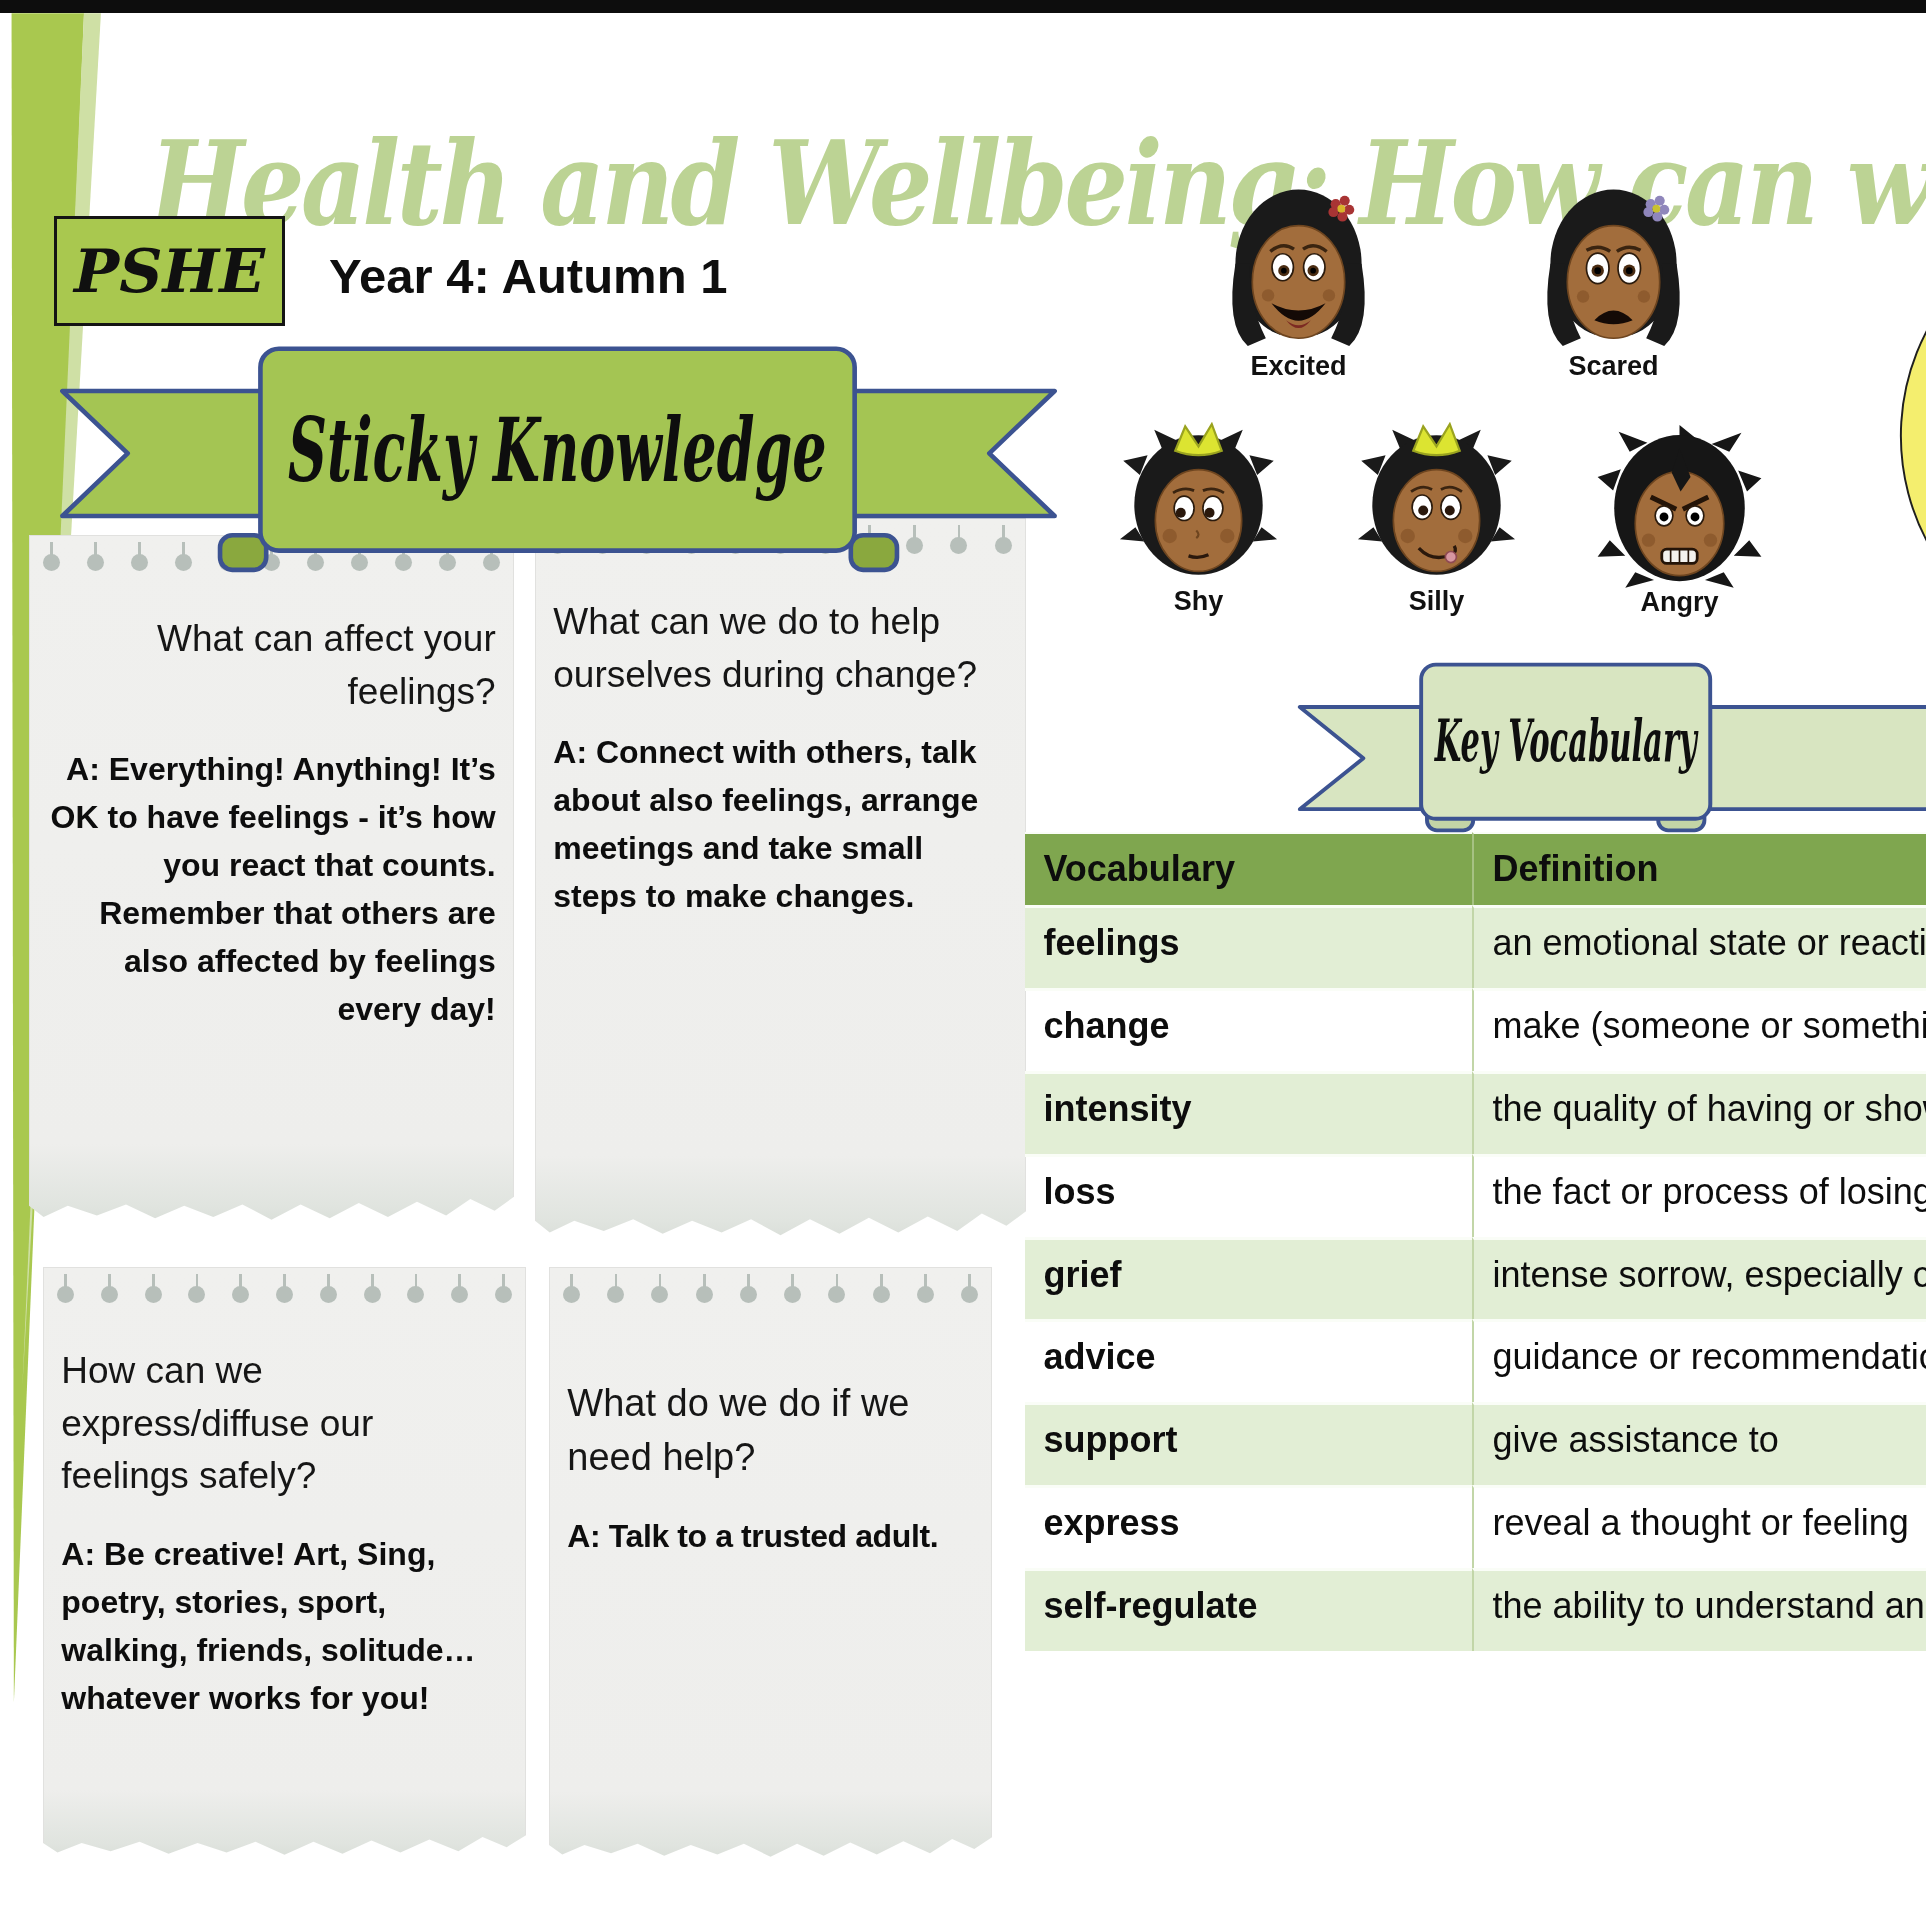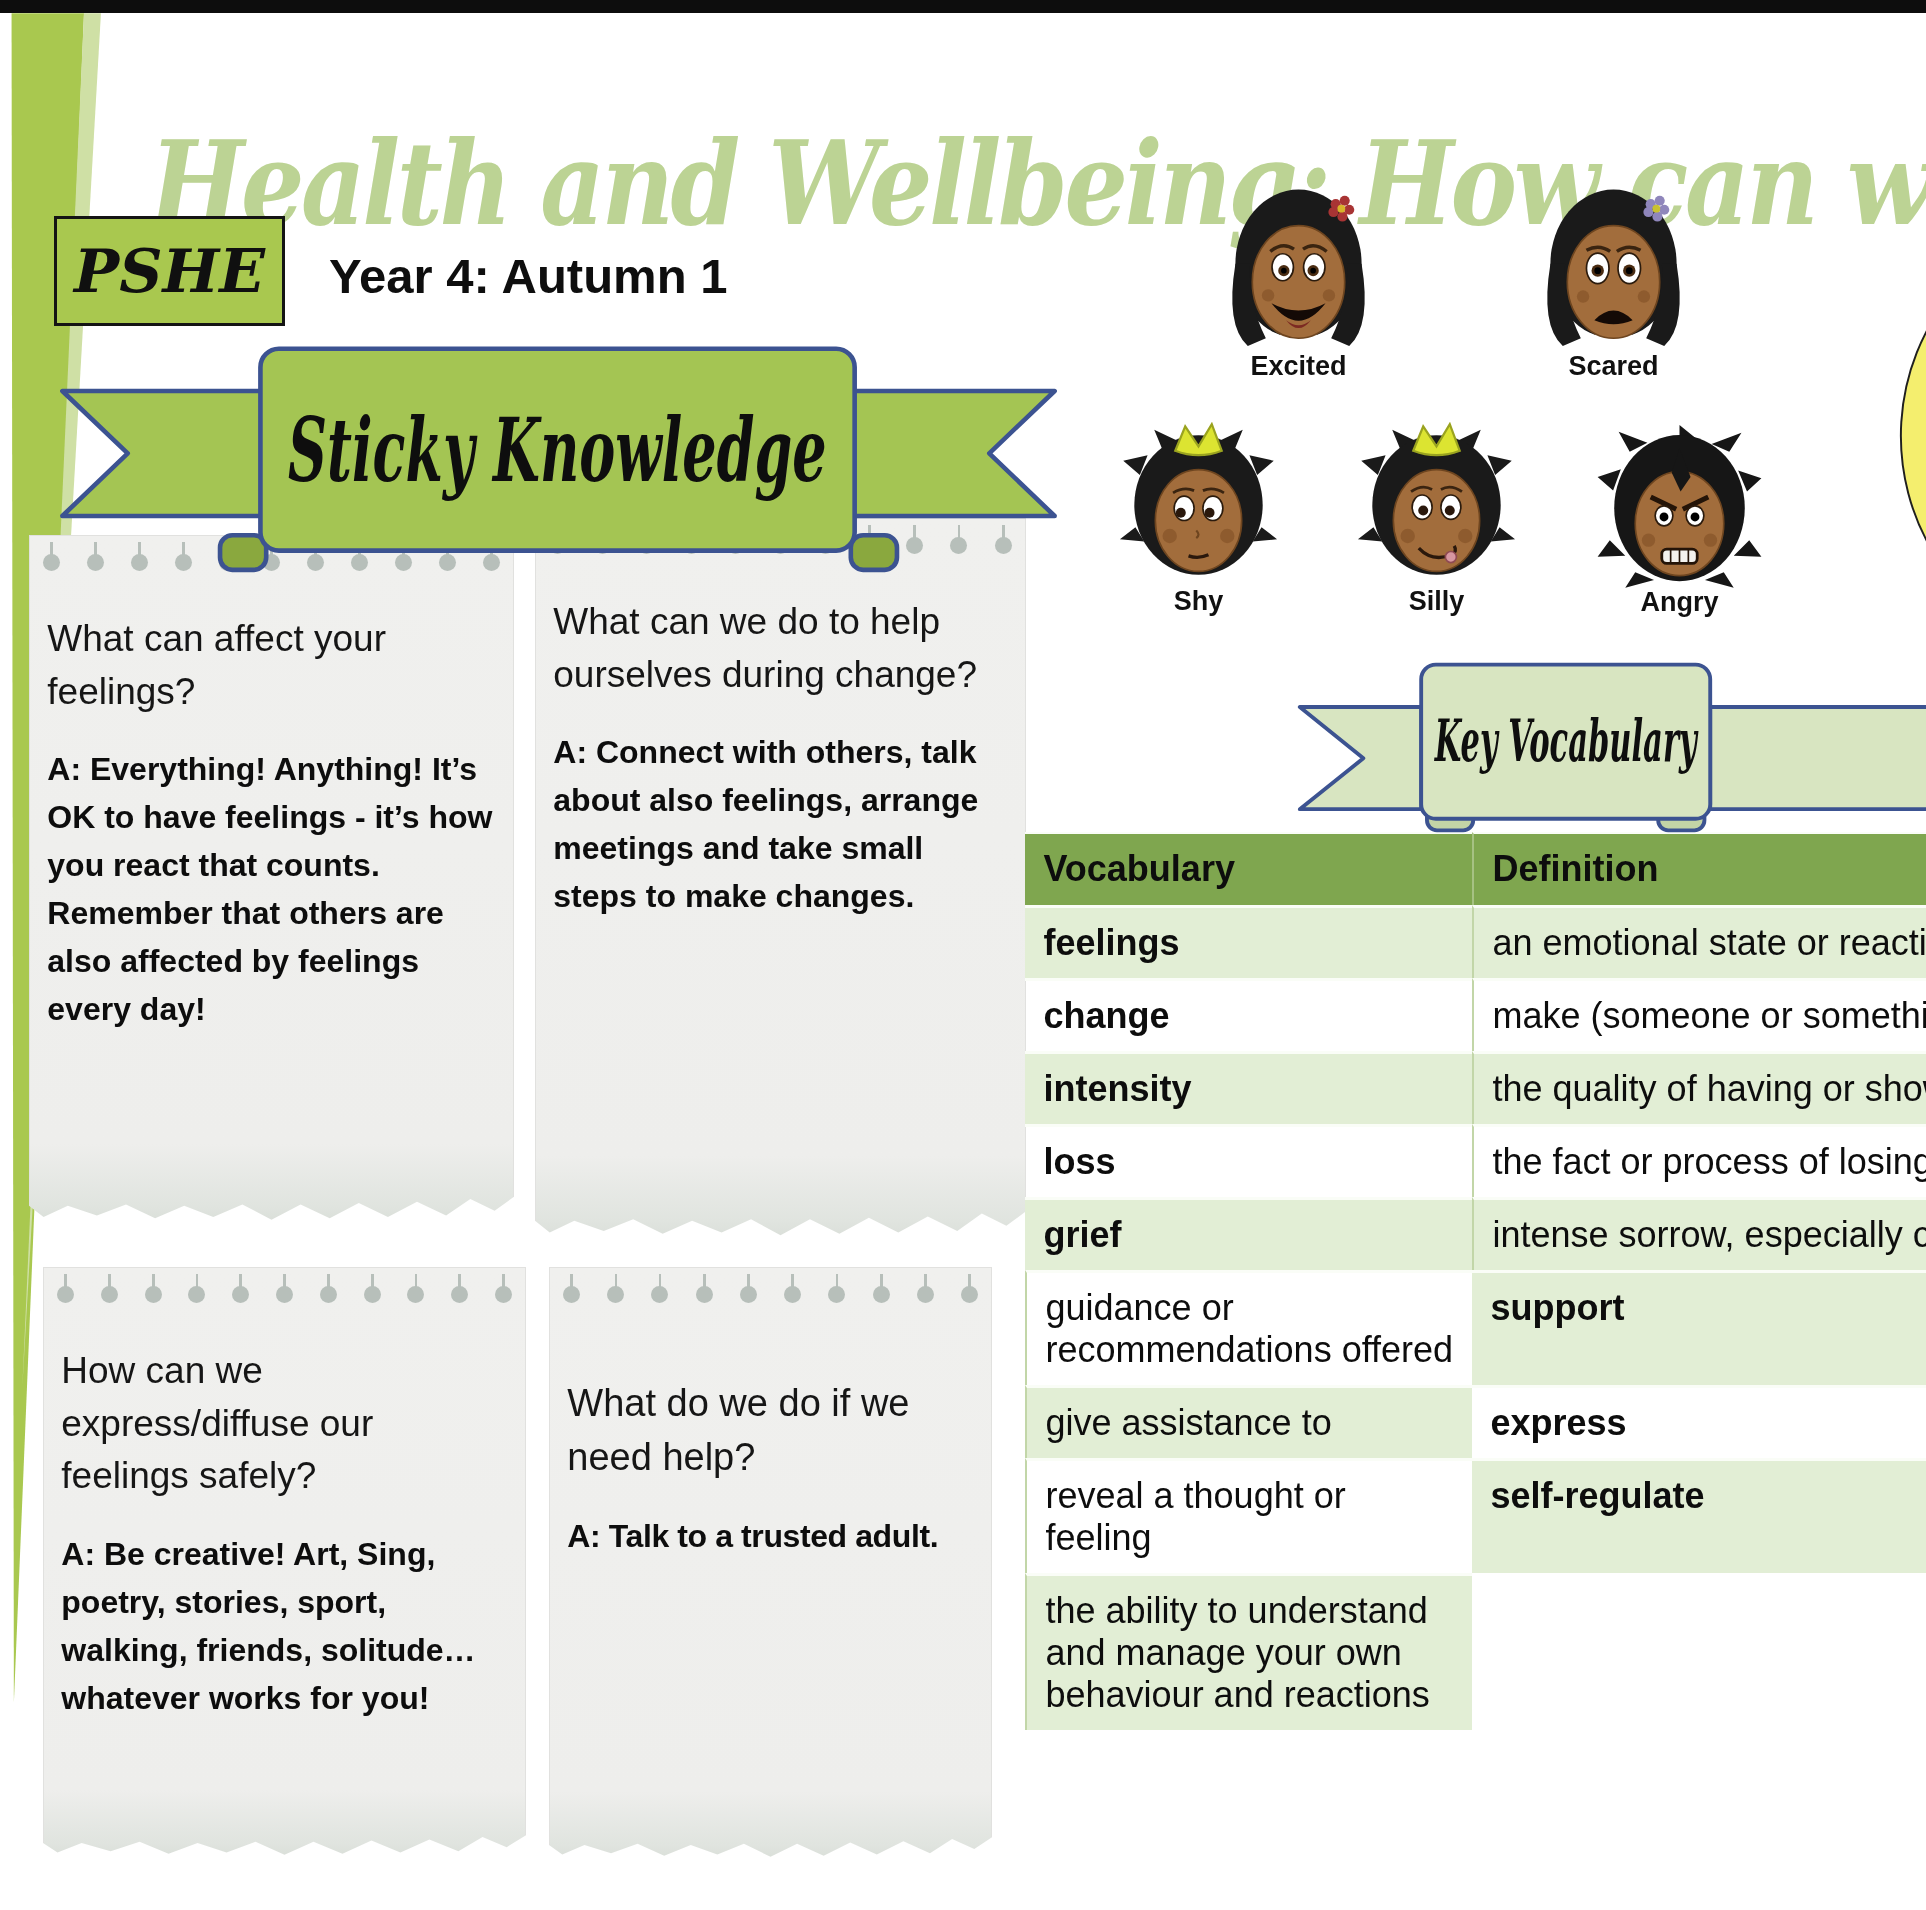--- a/index.html
+++ b/index.html
@@ -264,21 +264,21 @@
       <circle cx="122" cy="168" r="8" fill="#000"></circle>
         <circle cx="178" cy="168" r="8" fill="#000"></circle>
       <circle cx="94" cy="210" r="12" fill="#7d4c23" opacity=".55"></circle>
         <circle cx="206" cy="210" r="12" fill="#7d4c23" opacity=".55"></circle>
       <rect x="118" y="226" width="64" height="26" rx="9" fill="#f4f2ee" stroke="#241408" stroke-width="5"></rect>
       <path d="M134,226 v26 M150,226 v26 M166,226 v26" stroke="#241408" stroke-width="3"></path>
     </svg>
   </div>
   <div class="face-label" style="left:1591px;top:587px;width:177px;">Angry</div>
 
-  <div class="card c1" style="left:29px;top:535px;width:485px;height:693px;">
+  <div class="card c1" style="left:29px;top:535px;width:485px;height:693px;text-align:right;">
     <div class="pins">
         <span class="pin"></span>
         <span class="pin"></span>
         <span class="pin"></span>
         <span class="pin"></span>
         <span class="pin"></span>
         <span class="pin"></span>
         <span class="pin"></span>
         <span class="pin"></span>
         <span class="pin"></span>
@@ -354,20 +354,21 @@
 
     <div class="cell term rg">intensity</div>
     <div class="cell def rg">the quality of having or showing strong feelings or opinions</div>
 
     <div class="cell term rw">loss</div>
     <div class="cell def rw">the fact or process of losing something or someone</div>
 
     <div class="cell term rg">grief</div>
     <div class="cell def rg">intense sorrow, especially caused by someone's death</div>
 
+    <div class="cell term rw">advice</div>
     <div class="cell def rw">guidance or recommendations offered</div>
 
     <div class="cell term rg">support</div>
     <div class="cell def rg">give assistance to</div>
 
     <div class="cell term rw">express</div>
     <div class="cell def rw">reveal a thought or feeling</div>
 
     <div class="cell term rg">self-regulate</div>
     <div class="cell def rg">the ability to understand and manage your own behaviour and reactions</div>

